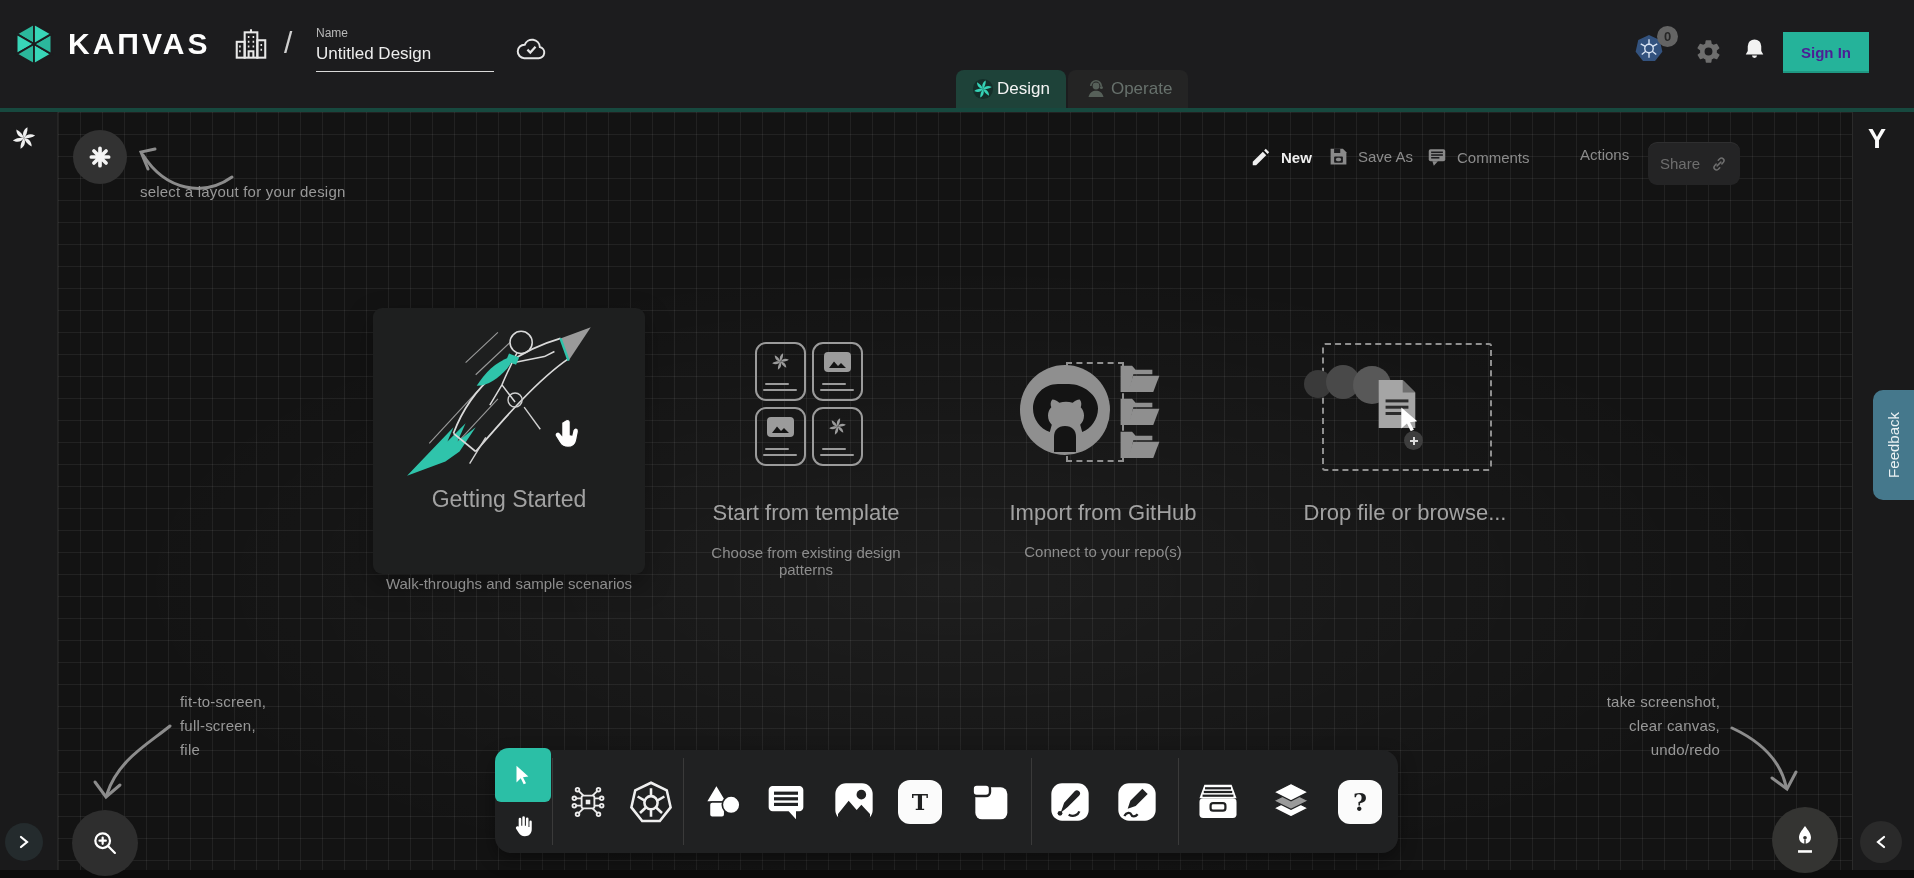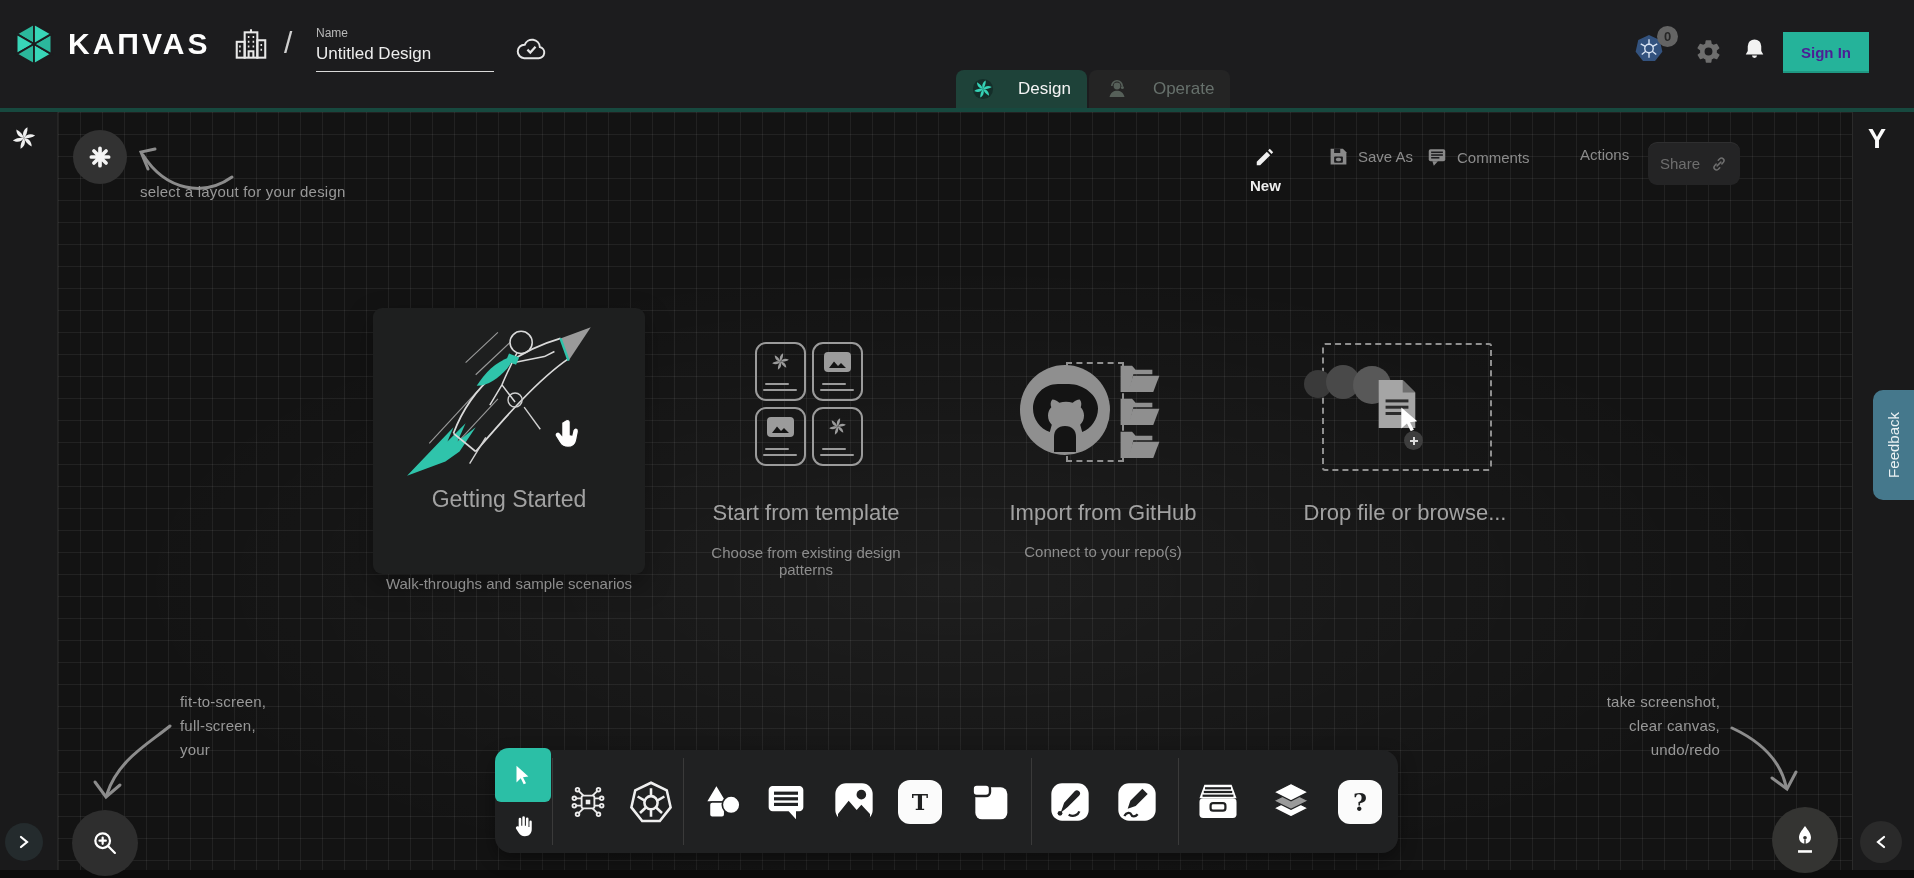--- a/index.html
+++ b/index.html
@@ -10,21 +10,21 @@
 
   
   .header{position:absolute;left:0;top:0;width:1914px;height:108px;background:#1c1c1e;}
   .logo{position:absolute;left:12px;top:22px;display:flex;align-items:center;gap:12px;cursor:pointer;}
   .wordmark{font-size:30px;font-weight:bold;letter-spacing:3px;color:#fdfdfd;}
   .slash{position:absolute;left:284px;top:26px;font-size:30px;color:#cfcfcf;font-weight:300;}
   .name-label{position:absolute;left:316px;top:26px;font-size:12px;color:#b9b9b9;}
   .name-value{position:absolute;left:316px;top:44px;width:178px;font-size:17px;color:#ececec;
               border-bottom:1px solid #d9d9d9;padding-bottom:7px;}
   .tabs{position:absolute;left:956px;top:70px;display:flex;gap:2px;height:38px;}
-  .tab{display:flex;align-items:center;gap:24px;padding:0 16px;border-radius:8px 8px 0 0;font-size:17px;}
+  .tab{display:flex;align-items:center;gap:3px;padding:0 16px;border-radius:8px 8px 0 0;font-size:17px;}
   .tab.active{background:#1e4239;color:#f4f4f4;}
   .tab.inactive{background:#242424;color:#67716c;}
   .badge{position:absolute;left:1657px;top:26px;width:21px;height:21px;border-radius:50%;
          background:#646464;color:#262626;font-size:13px;font-weight:bold;display:flex;
          align-items:center;justify-content:center;}
   .signin{position:absolute;left:1783px;top:32px;width:86px;height:41px;border-radius:0;
           background:#25b39a;color:#4c1d95;font-size:15px;font-weight:bold;display:flex;
           align-items:center;justify-content:center;cursor:pointer;box-shadow:inset 0 -2px 0 rgba(0,0,0,.15);}
 
   
@@ -186,21 +186,21 @@
   <div class="abs" style="left:1868px;top:124px;font-size:27px;font-weight:600;color:#fbfbfb;">Y</div>
   <div class="feedback">
     <span class="vert">Feedback</span>
   </div>
   <div class="circle-btn" style="left:1860px;top:821px;width:42px;height:42px;background:#2a2a2a;">
     <svg width="16" height="16" viewBox="0 0 16 16" fill="none" stroke="#fff" stroke-width="2.2" stroke-linecap="round">
         <path d="M11 3L5 8l6 5"></path>
       </svg>
   </div>
 
-  <div class="ct-item" style="left:1250px;top:146px;color:#efefef;font-weight:bold;flex-direction:column;">
+  <div class="ct-item" style="left:1250px;top:146px;color:#efefef;font-weight:bold;">
     <svg width="22" height="22" viewBox="0 0 24 24" fill="#f0f0f0">
       <path d="M3 17.3L14 6.3l3.7 3.7-11 11H3z"></path>
         <path d="M15.4 4.9l1.8-1.8 3.7 3.7-1.8 1.8z"></path>
     </svg>
     <span>New</span>
   </div>
 
   <div class="ct-item ct-dim" style="left:1328px;top:146px;">
     <svg width="21" height="21" viewBox="0 0 24 24">
       <path d="M3 3h14l4 4v14H3z" fill="#8a8a8a"></path>
@@ -370,21 +370,21 @@
       <svg width="10" height="10" viewBox="0 0 10 10" stroke="#ddd" stroke-width="2">
           <path d="M5 1v8M1 5h8"></path>
         </svg>
     </div>
     <div class="card-title" style="top:170px;">Drop file or browse...</div>
   </div>
 
   <div class="hint" style="left:180px;top:690px;">
     <div>fit-to-screen,</div>
     <div>full-screen,</div>
-    <div>your</div>
+    <div>file</div>
   </div>
   <svg class="abs" style="left:88px;top:714px;" width="92" height="94" viewBox="0 0 92 94" fill="none" stroke="#8c8c8c" stroke-width="3" stroke-linecap="round">
     <path d="M82 12C60 30 30 46 19 80"></path>
     <polyline points="7,68 18,83 32,71"></polyline>
   </svg>
   <div class="circle-btn" style="left:72px;top:810px;width:66px;height:66px;background:#2e2e2e;">
     <svg width="28" height="28" viewBox="0 0 24 24" fill="none" stroke="#fff" stroke-width="1.9" stroke-linecap="round">
       <circle cx="10" cy="10" r="6.3"></circle>
         <path d="M15 15l5.5 5.5"></path>
         <path d="M10 7.3v5.4M7.3 10h5.4"></path>

